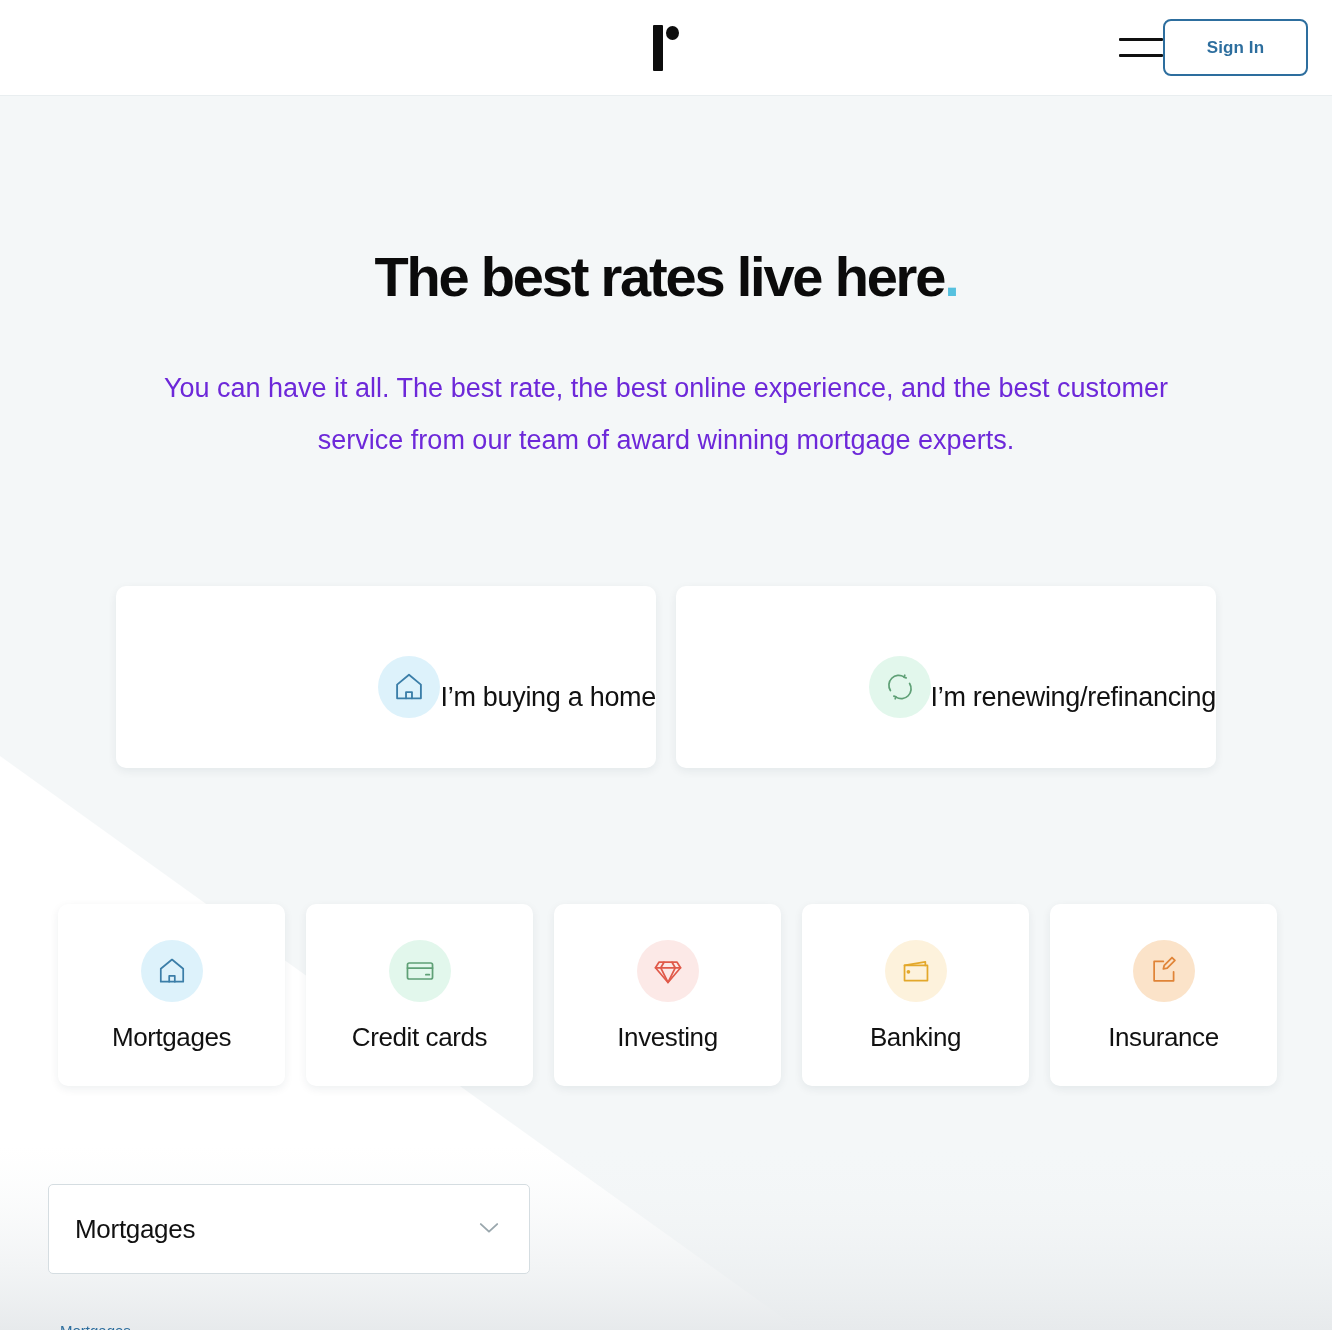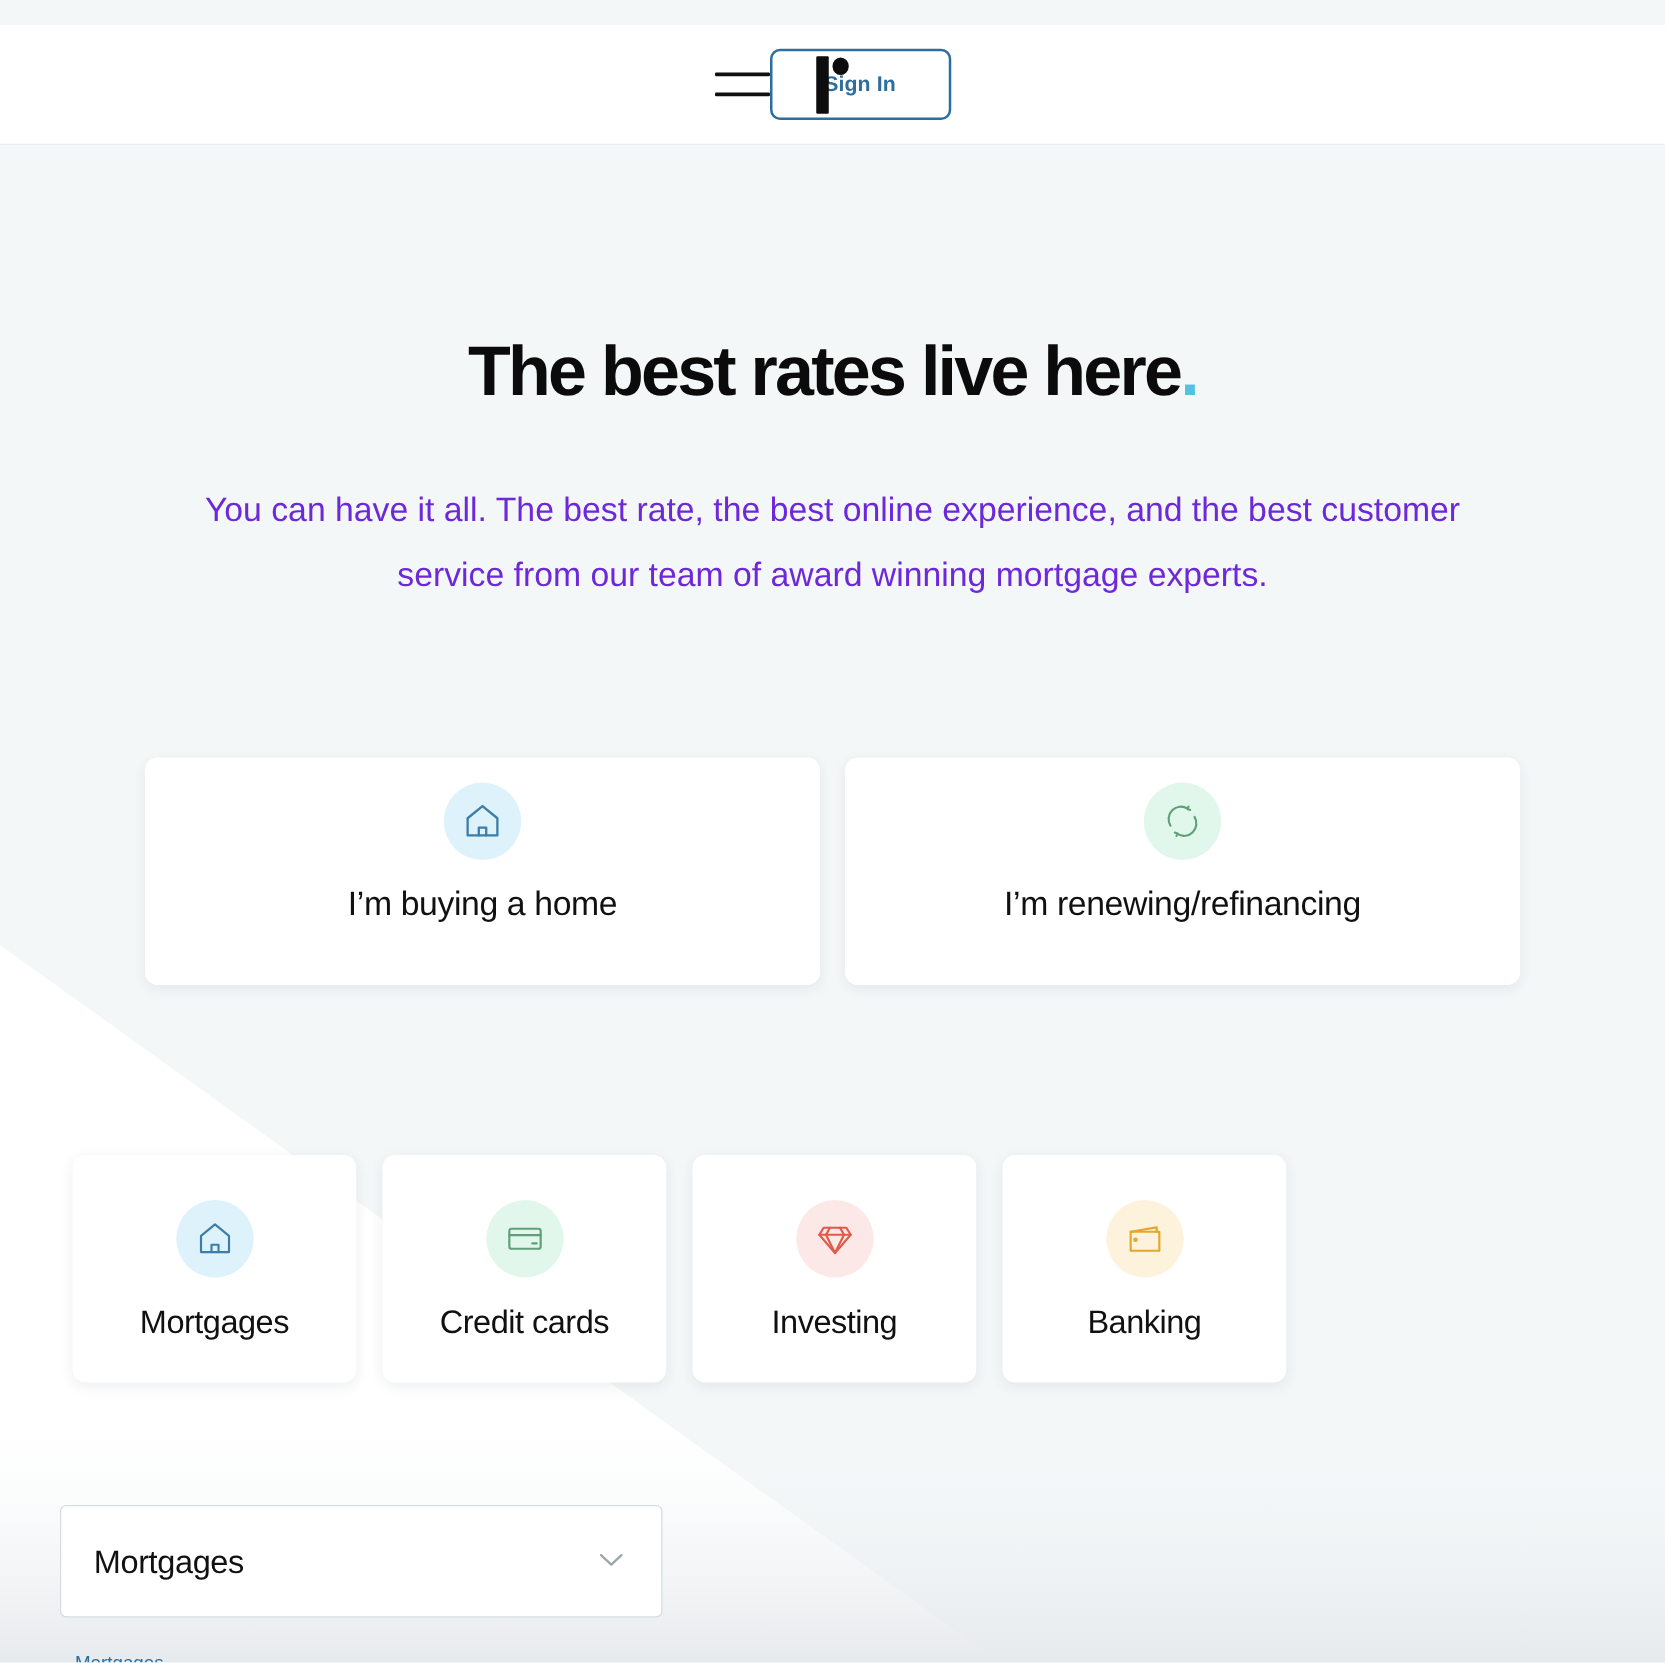--- a/index.html
+++ b/index.html
@@ -19,24 +19,23 @@
   }
 
   
   .header {
     position: relative;
     z-index: 30;
     height: 96px;
     background: #ffffff;
     display: flex;
     align-items: center;
-    justify-content: center;
+    justify-content: flex-end;
     padding: 0 24px 0 22px;
     border-bottom: 1px solid #e9eef0;
-    margin-top: 20px;
   }
 
   .hamburger {
     width: 46px;
     height: 46px;
     display: flex;
     flex-direction: column;
     justify-content: center;
     gap: 13px;
     padding: 0 2px;
@@ -136,23 +135,23 @@
     justify-content: center;
     margin-top: 120px;
   }
   .intent-card {
     width: 540px;
     height: 182px;
     background: #ffffff;
     border-radius: 10px;
     box-shadow: 0 3px 10px rgba(20,45,60,.07);
     display: flex;
-    flex-direction: column;
-    align-items: center;
-    justify-content: flex-start;
+    flex-direction: row;
+    align-items: center;
+    justify-content: flex-end;
     cursor: pointer;
     padding-top: 20px;
   }
   .intent-label {
     margin-top: 20px;
     font-size: 27px;
     color: #111111;
     letter-spacing: -.3px;
   }
 
@@ -334,20 +333,29 @@
     <span class="icon-circle" style="background:#fdf2dc">
       <svg width="32" height="32" viewBox="0 0 24 24" fill="none" stroke="#e3a82b" stroke-width="1.3" stroke-linecap="round" stroke-linejoin="round">
         <path d="M3.4 7.8h17.2v11.4H3.4z"></path>
         <path d="M3.4 7.8 19 5.2v2.6"></path>
         <circle cx="6.3" cy="12.6" r="0.75"></circle>
       </svg>
     </span>
     <span class="category-label">Banking</span>
   </div>
 
+  <div class="category-card">
+    <span class="icon-circle" style="background:#fbe3c9">
+      <svg width="32" height="32" viewBox="0 0 24 24" fill="none" stroke="#e08437" stroke-width="1.3" stroke-linecap="round" stroke-linejoin="round">
+        <path d="M19.2 12.6v6.8H4.6V4.8h6.9"></path>
+        <path d="M14.4 9.8 20.2 4 18 1.9l-5.8 5.8-.7 2.8z"></path>
+      </svg>
+    </span>
+    <span class="category-label">Insurance</span>
+  </div>
 
 </section>
 
 <div class="select-wrap">
   <div class="select-box">
     <span class="select-value">Mortgages</span>
     <span class="chevron">
       <svg width="28" height="28" viewBox="0 0 24 24" fill="none" stroke="#9aa7ad" stroke-width="1.6" stroke-linecap="round" stroke-linejoin="round">
         <polyline points="5,9.5 12,16 19,9.5"></polyline>
       </svg>

